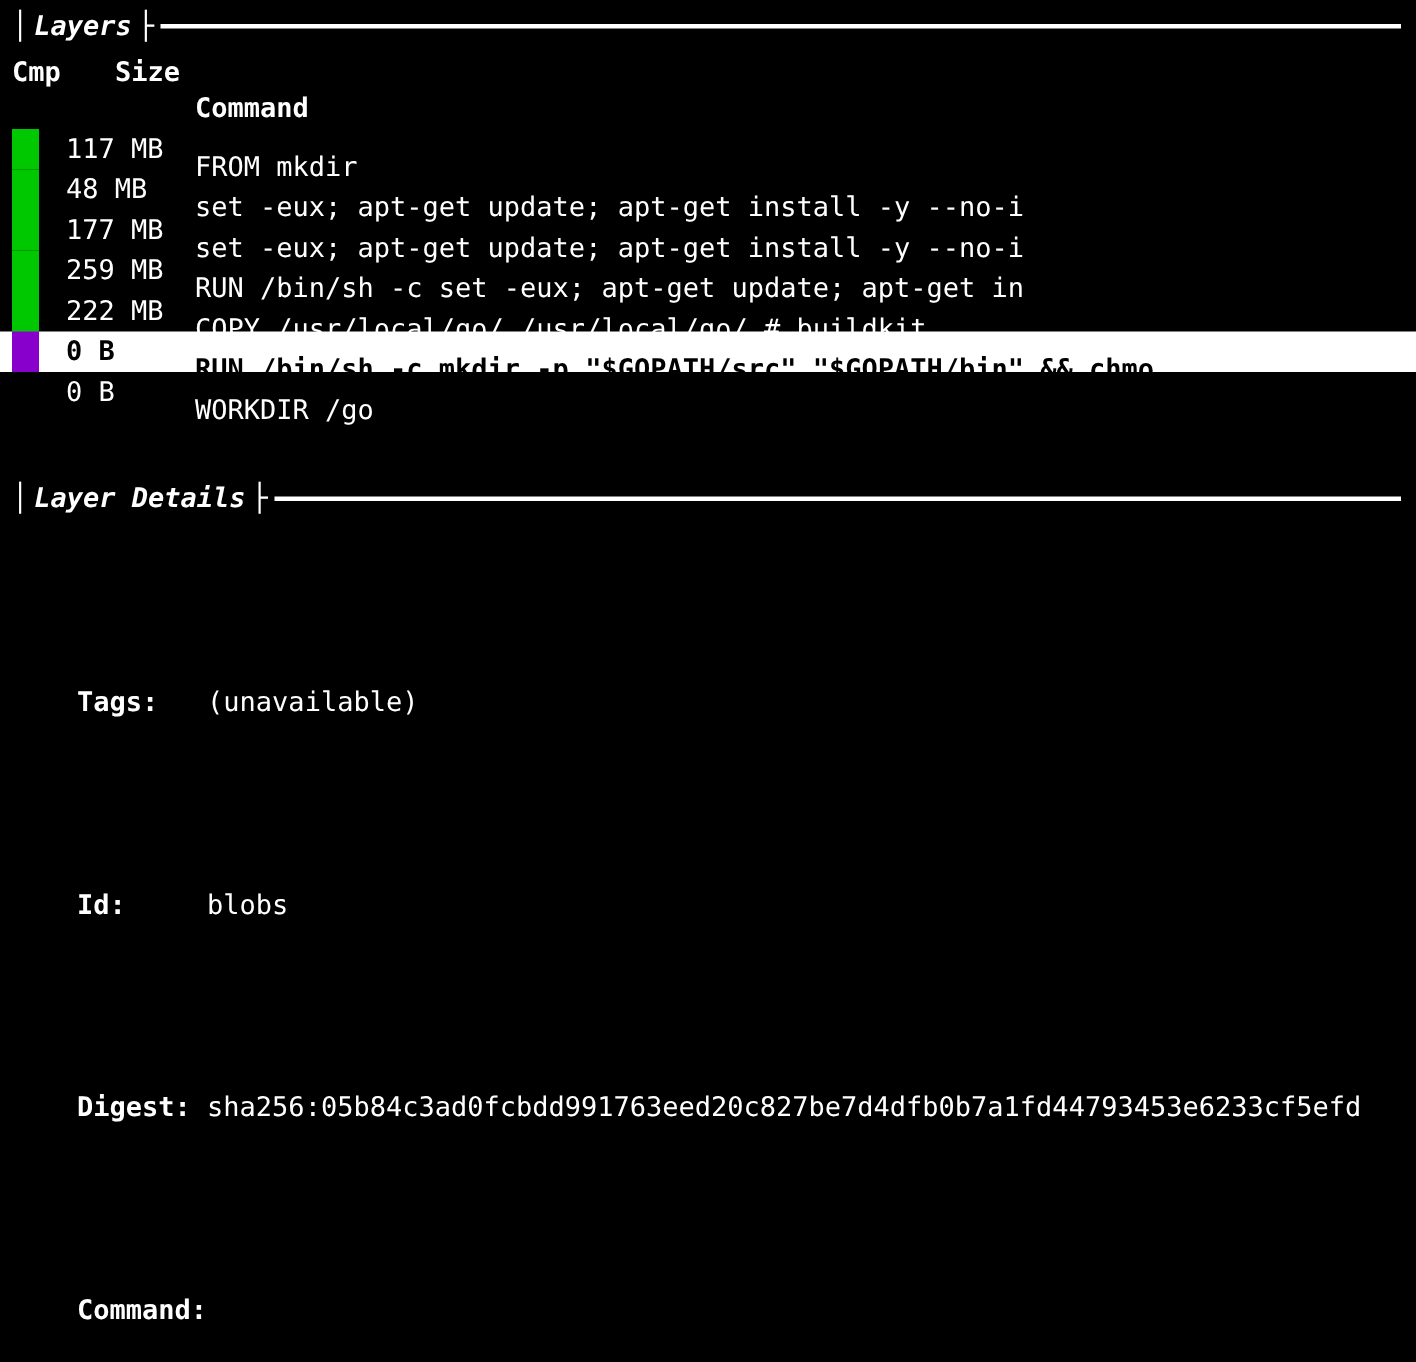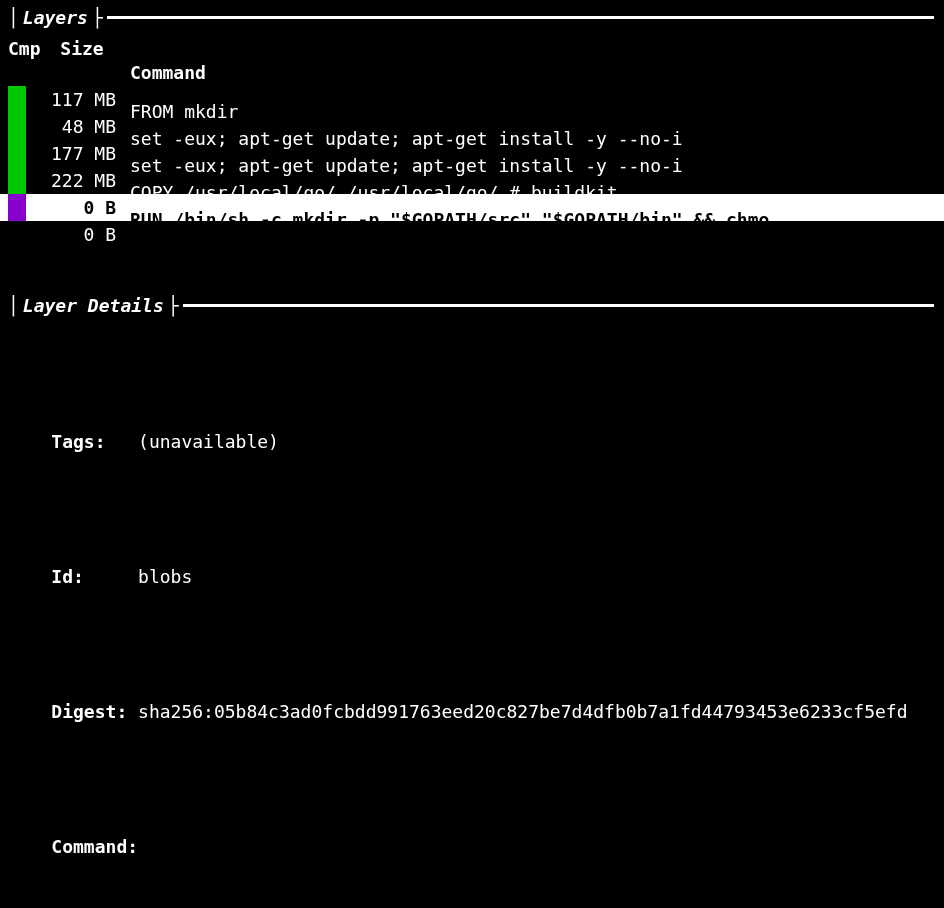--- a/index.html
+++ b/index.html
@@ -37,21 +37,21 @@
     }
     .layers-table {
       margin-top: 4px;
     }
     .layers-header {
       display: flex;
       font-weight: bold;
       padding-left: 8px;
     }
     .col-cmp { width: 36px; }
-    .col-size { width: 86px; text-align: center; padding-right: 10px; }
+    .col-size { width: 86px; text-align: right; padding-right: 10px; }
     .col-command { flex: 1; white-space: nowrap; overflow: hidden; margin-top: 24px; }
     .layer-row {
       display: flex;
       padding-left: 8px;
       height: 27px;
       align-items: center;
     }
     .cmp-bar {
       width: 18px;
       height: 100%;
@@ -61,21 +61,21 @@
     .layer-row.selected {
       background: #fff;
       color: #000;
       font-weight: bold;
     }
     .layer-row.selected .col-command,
     .layer-row.selected .col-size {
       color: #000;
     }
     .layer-row .col-cmp { width: 36px; display: flex; height: 100%; }
-    .layer-row .col-size { width: 86px; text-align: right; padding-right: 14px; }
+    .layer-row .col-size { width: 86px; text-align: left; padding-right: 14px; }
     .layer-row .col-command { flex: 1; white-space: nowrap; overflow: hidden; text-overflow: clip;}
     .details-block {
       padding: 8px 8px 0 8px;
       white-space: pre-wrap;
       word-break: break-all;
     }
     .kv-label { font-weight: bold; }
     .spacer { height: 20px; }
   </style>
 </head>
@@ -113,33 +113,41 @@
         <div class="col-cmp">
           <div class="cmp-bar cmp-green"></div>
         </div>
         <div class="col-size">177 MB</div>
         <div class="col-command">set -eux;     apt-get update;     apt-get install -y --no-i</div>
       </div>
       <div class="layer-row">
         <div class="col-cmp">
           <div class="cmp-bar cmp-green"></div>
         </div>
+        <div class="col-size">259 MB</div>
+        <div class="col-command">RUN /bin/sh -c set -eux;     apt-get update;     apt-get in</div>
+      </div>
+      <div class="layer-row">
+        <div class="col-cmp">
+          <div class="cmp-bar cmp-green"></div>
+        </div>
         <div class="col-size">222 MB</div>
         <div class="col-command">COPY /usr/local/go/ /usr/local/go/ # buildkit</div>
       </div>
       <div class="layer-row selected">
         <div class="col-cmp">
           <div class="cmp-bar cmp-purple"></div>
         </div>
         <div class="col-size">0 B</div>
         <div class="col-command">RUN /bin/sh -c mkdir -p "$GOPATH/src" "$GOPATH/bin" &amp;&amp; chmo</div>
       </div>
       <div class="layer-row">
         <div class="col-cmp"></div>
         <div class="col-size">0 B</div>
+        <div class="col-command">WORKDIR /go</div>
       </div>
     </div>
 </div>
 
 <div class="spacer"></div>
 <div class="spacer"></div>
 
 <div class="section-header">
   <span class="bracket-l">│</span>
   <span class="title">Layer Details</span>

